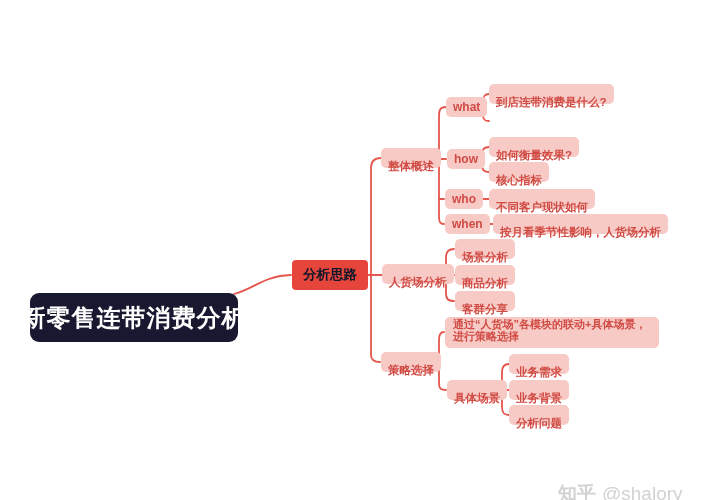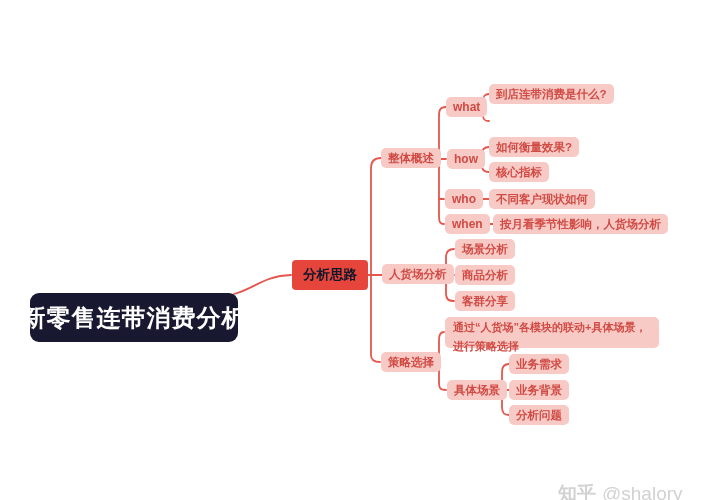--- a/index.html
+++ b/index.html
@@ -24,32 +24,32 @@
   .center{
     left:292px;top:260px;height:30px;
     background:#e6453b;border-radius:4px;
     color:#0f172a;font-size:13.5px;font-weight:700;
     display:flex;align-items:center;justify-content:center;
     padding:0 11px;
   }
   .pill{
     background:#f8cac6;border-radius:5px;
     color:#d04b44;font-size:11.5px;font-weight:600;
-    height:20px;line-height:20px;padding:0 7px;
+    height:20px;line-height:20px;padding:8px 7px;
   }
   .wpill{ 
     background:#f8cac6;border-radius:5px;
     color:#d04b44;font-size:12px;font-weight:600;
     height:20px;line-height:20px;padding:0 7px;
   }
   .note{
     background:#f8cac6;border-radius:5px;
     color:#d04b44;font-size:11px;font-weight:600;
     left:445px;top:317px;width:214px;height:31px;
-    line-height:19px;padding:1px 8px;
+    line-height:12px;padding:1px 8px;
     white-space:normal;
   }
   .watermark{
     position:absolute;left:558px;top:453px;
     font-size:19px;color:#d2d2d2;
     text-shadow:1px 1px 0 #ffffff;
     margin-top:28px;
   }
   .watermark .brand{font-weight:700;margin-right:6px;}
 </style>

